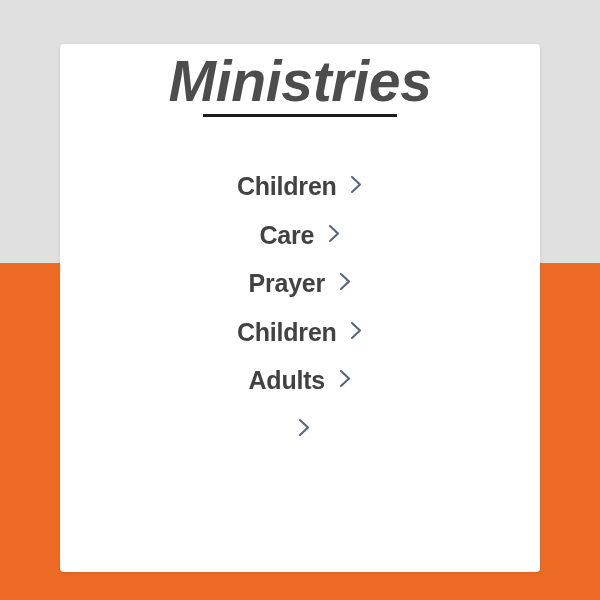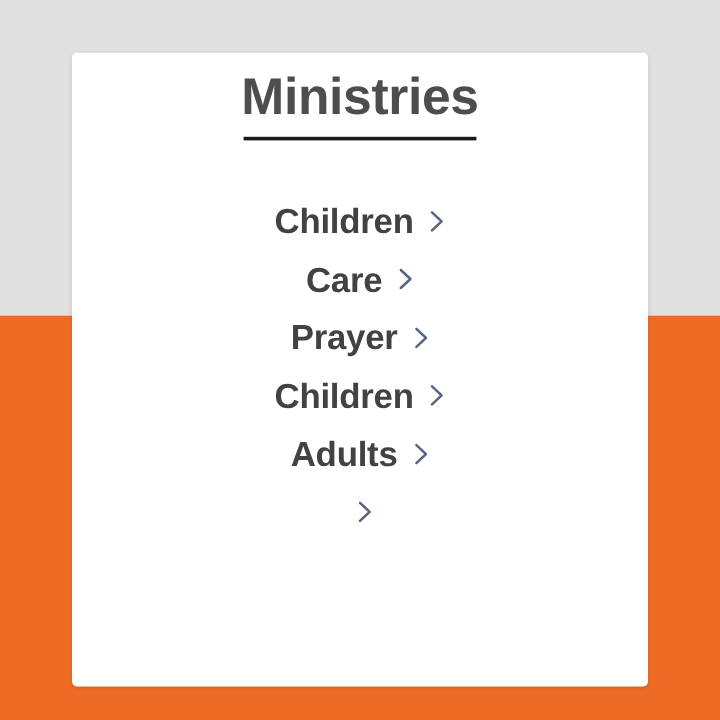--- a/index.html
+++ b/index.html
@@ -55,26 +55,27 @@
   
   .title-wrap {
     position: absolute;
     left: 0;
     top: 10px;
     width: 480px;
     text-align: center;
   }
   .title {
     display: inline-block;
-    font-size: 43px;
+    font-size: 57px;
     font-weight: 700;
     color: #4d4d4d;
     letter-spacing: -0.3px;
     line-height: 54px;
     margin: 0;
+    font-style: italic;
   }
   .title-rule {
     position: absolute;
     left: 143px;
     top: 70px;
     width: 194px;
     height: 3px;
     background: #1a1a1a;
   }
 
@@ -93,21 +94,21 @@
     line-height: 48.5px;
     text-align: center;
     white-space: nowrap;
   }
   .menu-link {
     display: inline-block;
     text-decoration: none;
     cursor: pointer;
   }
   .menu-label {
-    font-size: 29px;
+    font-size: 25px;
     font-weight: 600;
     color: #424242;
     letter-spacing: -0.2px;
     vertical-align: middle;
   }
   .chev {
     display: inline-block;
     width: 13px;
     height: 19px;
     margin-left: 9px;

